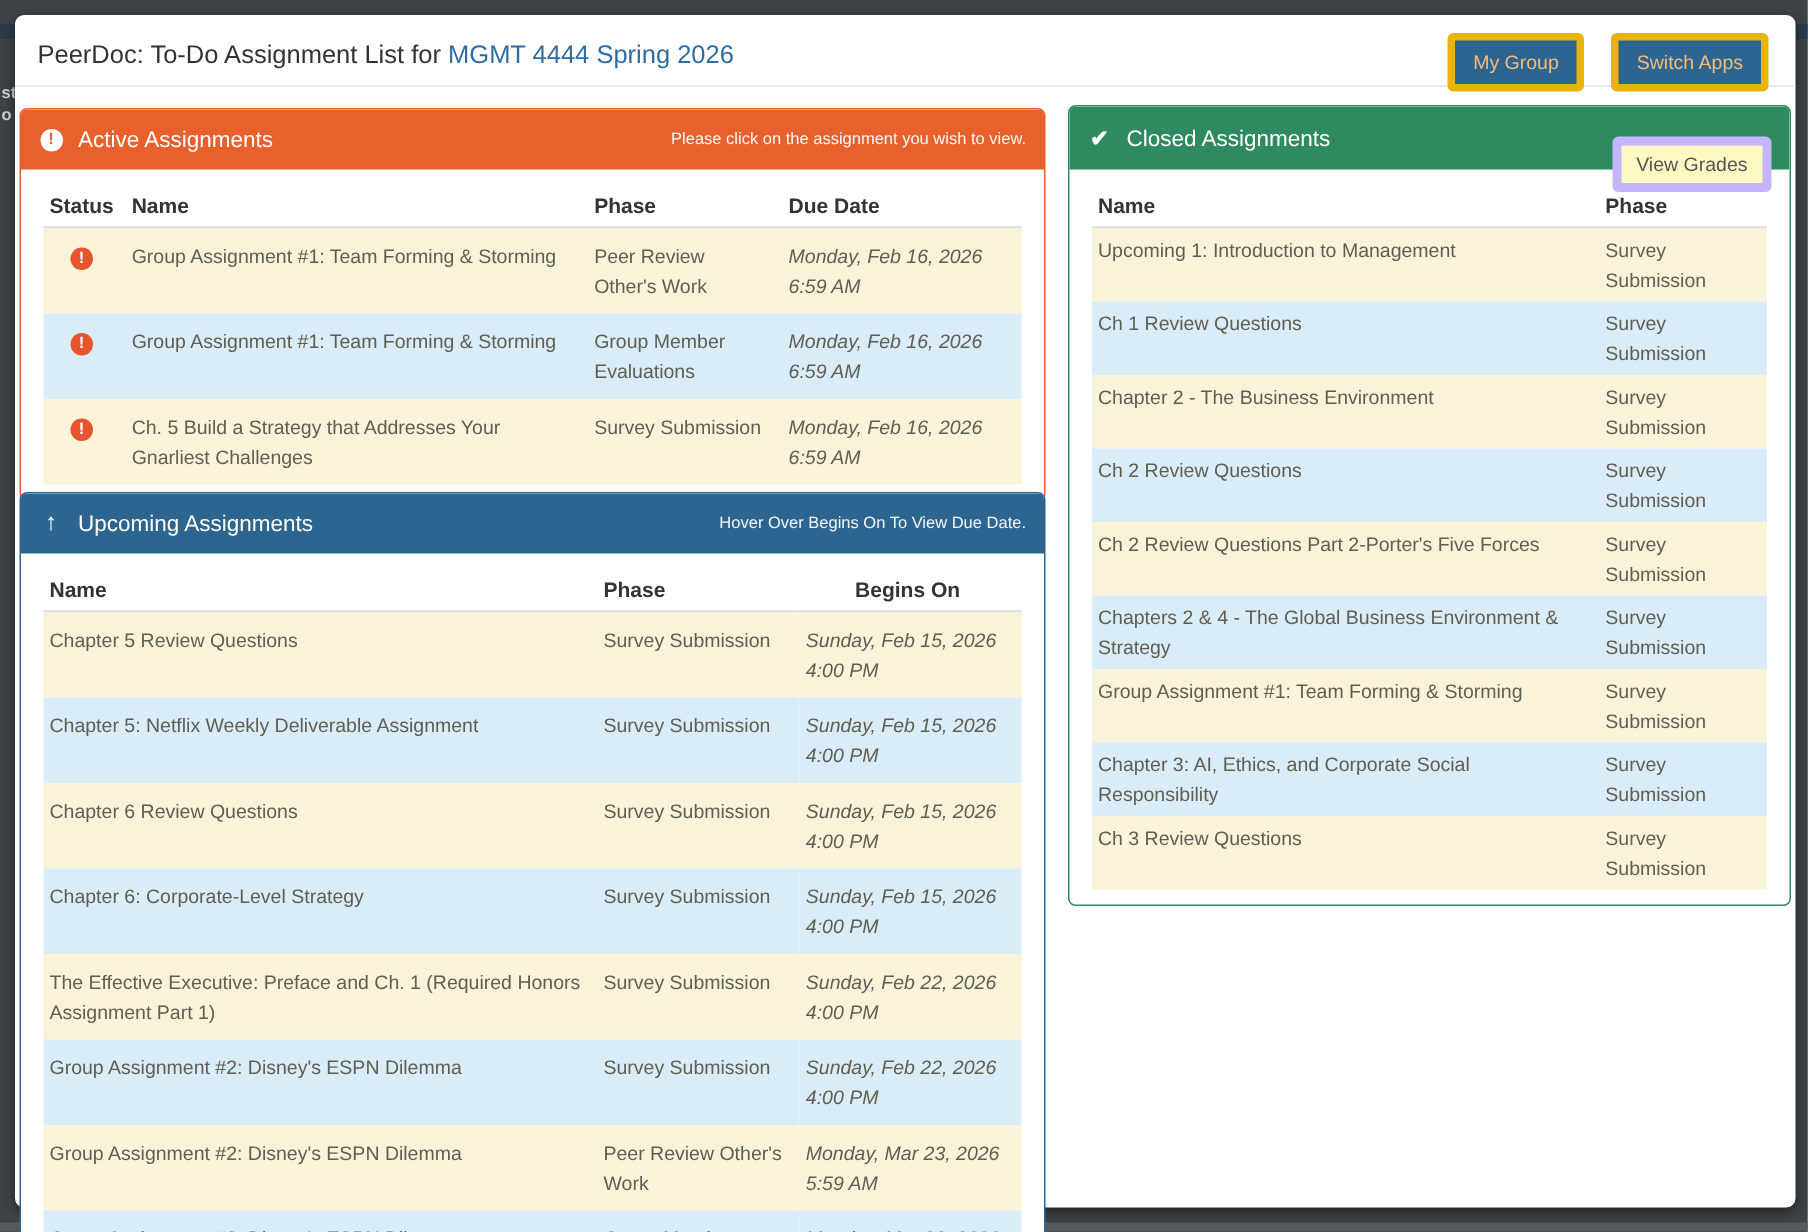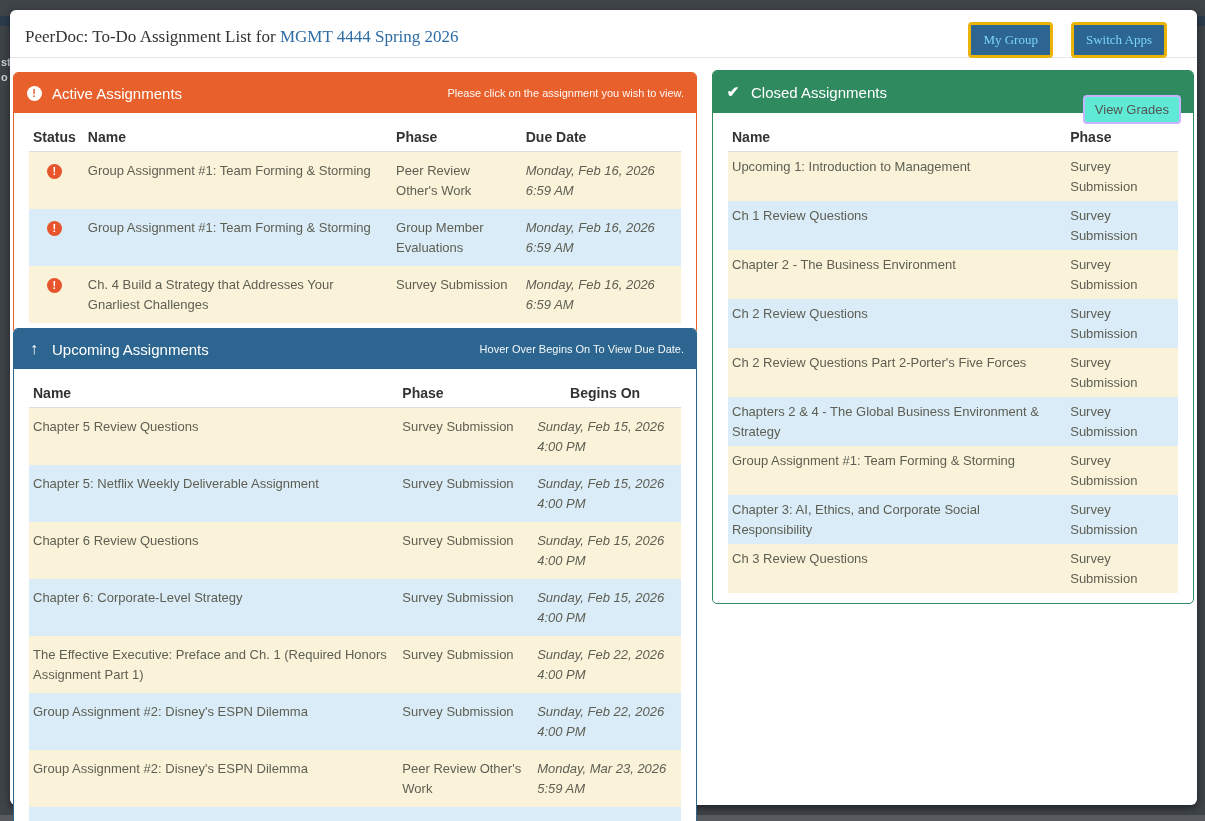--- a/index.html
+++ b/index.html
@@ -13,26 +13,26 @@
     color:#7f8d9b; white-space:nowrap; }
   .edge-fragment { position:absolute; z-index:1; color:#cfd6db; font-size:11px; font-weight:bold; }
   .frag-1 { left:1px; top:56px; }
   .frag-2 { left:1px; top:71px; }
   .bottom-strip { position:absolute; left:0; bottom:0; width:1205px; height:6px;
     background:#575b60; z-index:1; }
 
   
   .modal { position:absolute; left:10px; top:10px; width:1187px; height:795px;
     background:#ffffff; border-radius:6px; box-shadow:0 3px 9px rgba(0,0,0,.5); z-index:2; }
-  .modal-header { height:48px; padding:12px 22px 0 15px; border-bottom:1px solid #e5e5e5;
-    display:flex; align-items:flex-start;font-family:Liberation Serif, serif; }
+  .modal-header { height:48px; padding:12px 10px 0 15px; border-bottom:1px solid #e5e5e5;
+    display:flex; align-items:flex-start; }
   .modal-title { font-size:17px; color:#333; padding-top:5px; }
   .modal-title a { color:#2e6da4; text-decoration:none; }
   .header-buttons { margin-left:auto; display:flex; gap:18px; padding-right:8px; }
-  .btn-blue { background:#2c6690; color:#7dd3fc; border:3px solid #eab308; border-radius:4px;
+  .btn-blue { background:#2c6690; color:#fdba74; border:5px solid #eab308; border-radius:4px;
     font-size:13px; padding:7px 12px; cursor:pointer; font-family:inherit; }
 
   .modal-body { position:relative; width:100%; height:747px; }
 
   
   .panel { border:1px solid; border-radius:5px; background:#fff; overflow:hidden; }
   .panel-heading { height:40px; display:flex; align-items:center; padding:0 12px;
     color:#fff; font-size:15px; }
   .panel-heading .hint { margin-left:auto; font-size:11px; color:rgba(255,255,255,.95); }
   .panel-body { padding:8px 15px 10px 15px; }
@@ -44,21 +44,21 @@
   .panel-closed   { position:absolute; left:702px; top:12px; width:482px; border-color:#2f8a5f; }
   .panel-closed .panel-heading { background:#2f8a5f; height:42px; }
 
   .hicon { display:inline-flex; width:16px; height:16px; margin-right:10px;
     align-items:center; justify-content:center; }
   .disc-white { background:#fff; color:#e8612c; border-radius:50%; width:15px; height:15px;
     font-size:11px; font-weight:bold; line-height:15px; text-align:center; }
   .arrow-up { font-size:16px; font-weight:bold; color:#fff; }
   .check { font-size:15px; font-weight:bold; color:#fff; }
 
-  .btn-view-grades { margin-left:auto; background:#5eead4; color:#555; border:2px solid #c4b5fd;
+  .btn-view-grades { margin-left:auto; background:#fef9c3; color:#555; border:6px solid #c4b5fd;
     border-radius:4px; font-size:13px; padding:5px 10px; cursor:pointer; font-family:inherit;margin-top:34px; }
 
   
   table { width:100%; border-collapse:collapse; font-size:13px; }
   th { text-align:left; font-size:14px; color:#333; padding:8px 8px 6px 4px;
     border-bottom:1px solid #ddd; }
   td { padding:9px 8px 9px 4px; vertical-align:top; color:#5e5e53; line-height:1.5; }
   tr.warm td { background:#faf3d9; }
   tr.cool td { background:#d9ecf7; }
   td.due { font-style:italic; }
@@ -121,21 +121,21 @@
               <td class="due">Monday, Feb 16, 2026 6:59 AM</td>
             </tr>
             <tr class="cool">
               <td class="status-cell"><span class="disc-orange">!</span></td>
               <td>Group Assignment #1: Team Forming &amp; Storming</td>
               <td>Group Member Evaluations</td>
               <td class="due">Monday, Feb 16, 2026 6:59 AM</td>
             </tr>
             <tr class="warm">
               <td class="status-cell"><span class="disc-orange">!</span></td>
-              <td>Ch. 4 Build a Strategy that Addresses Your Gnarliest Challenges</td>
+              <td>Ch. 5 Build a Strategy that Addresses Your Gnarliest Challenges</td>
               <td>Survey Submission</td>
               <td class="due">Monday, Feb 16, 2026 6:59 AM</td>
             </tr>
           </tbody>
         </table>
       </div>
     </div>
 
     <div class="panel panel-upcoming">
       <div class="panel-heading">

